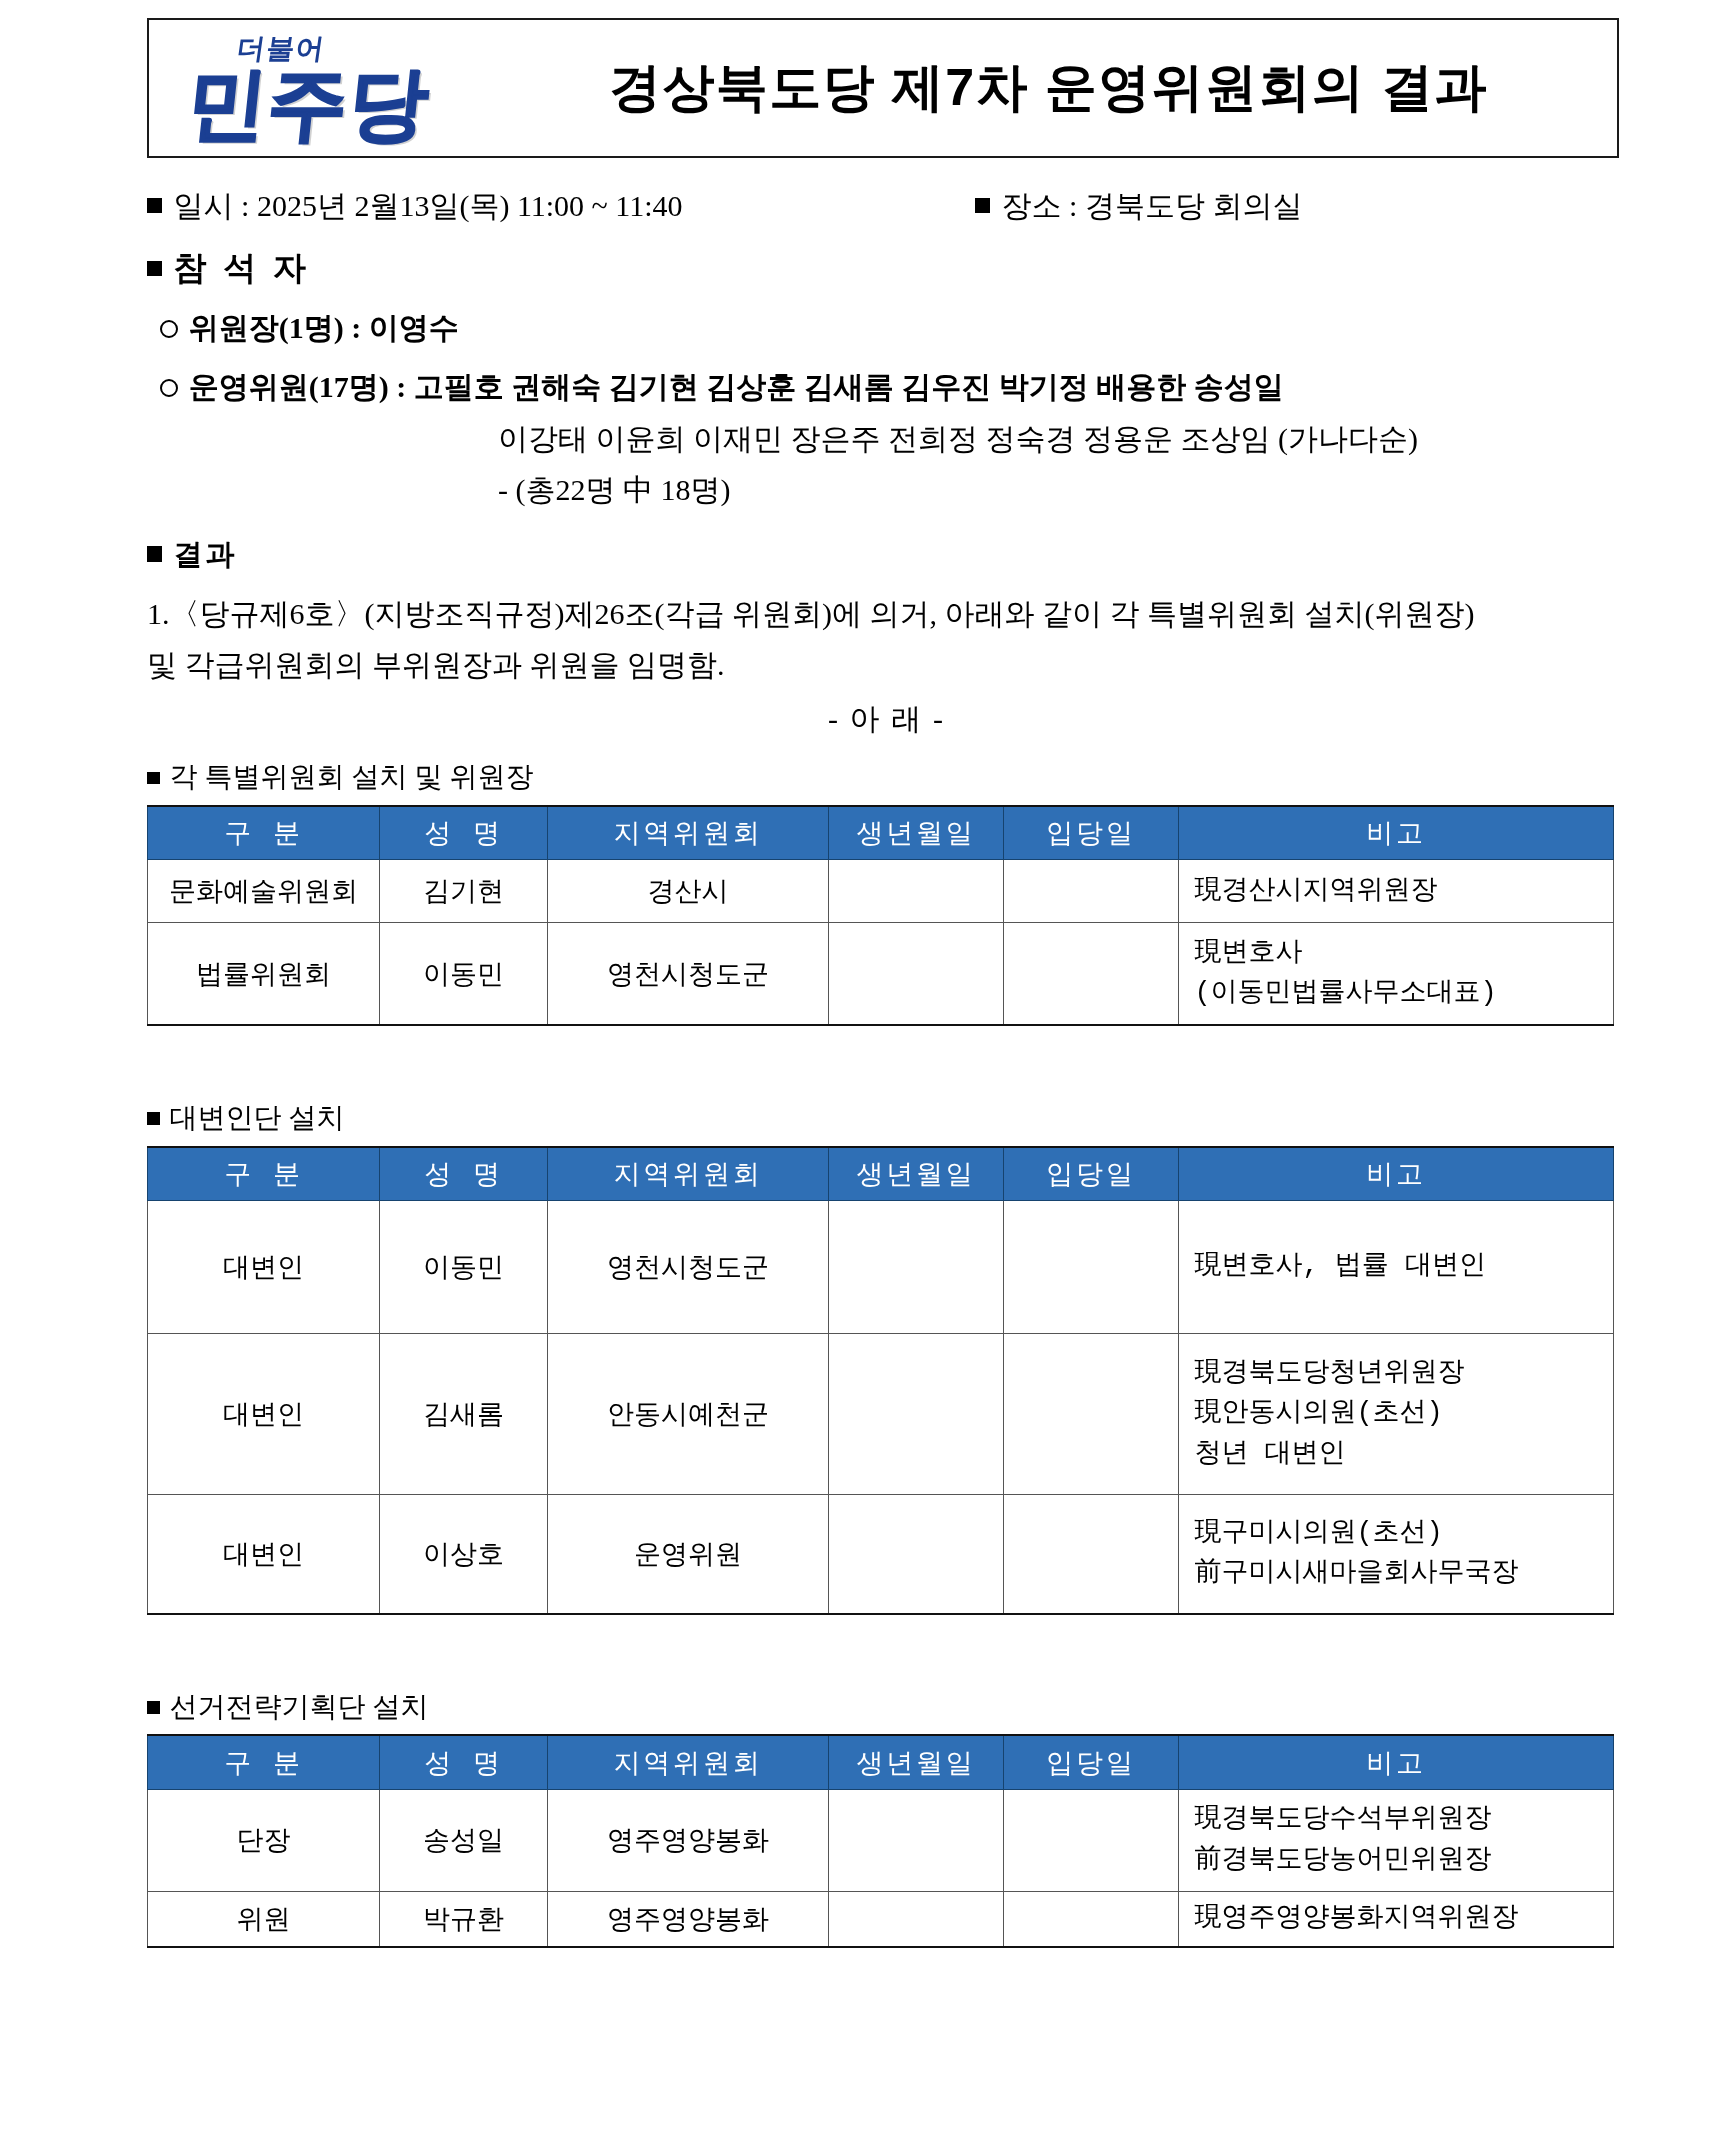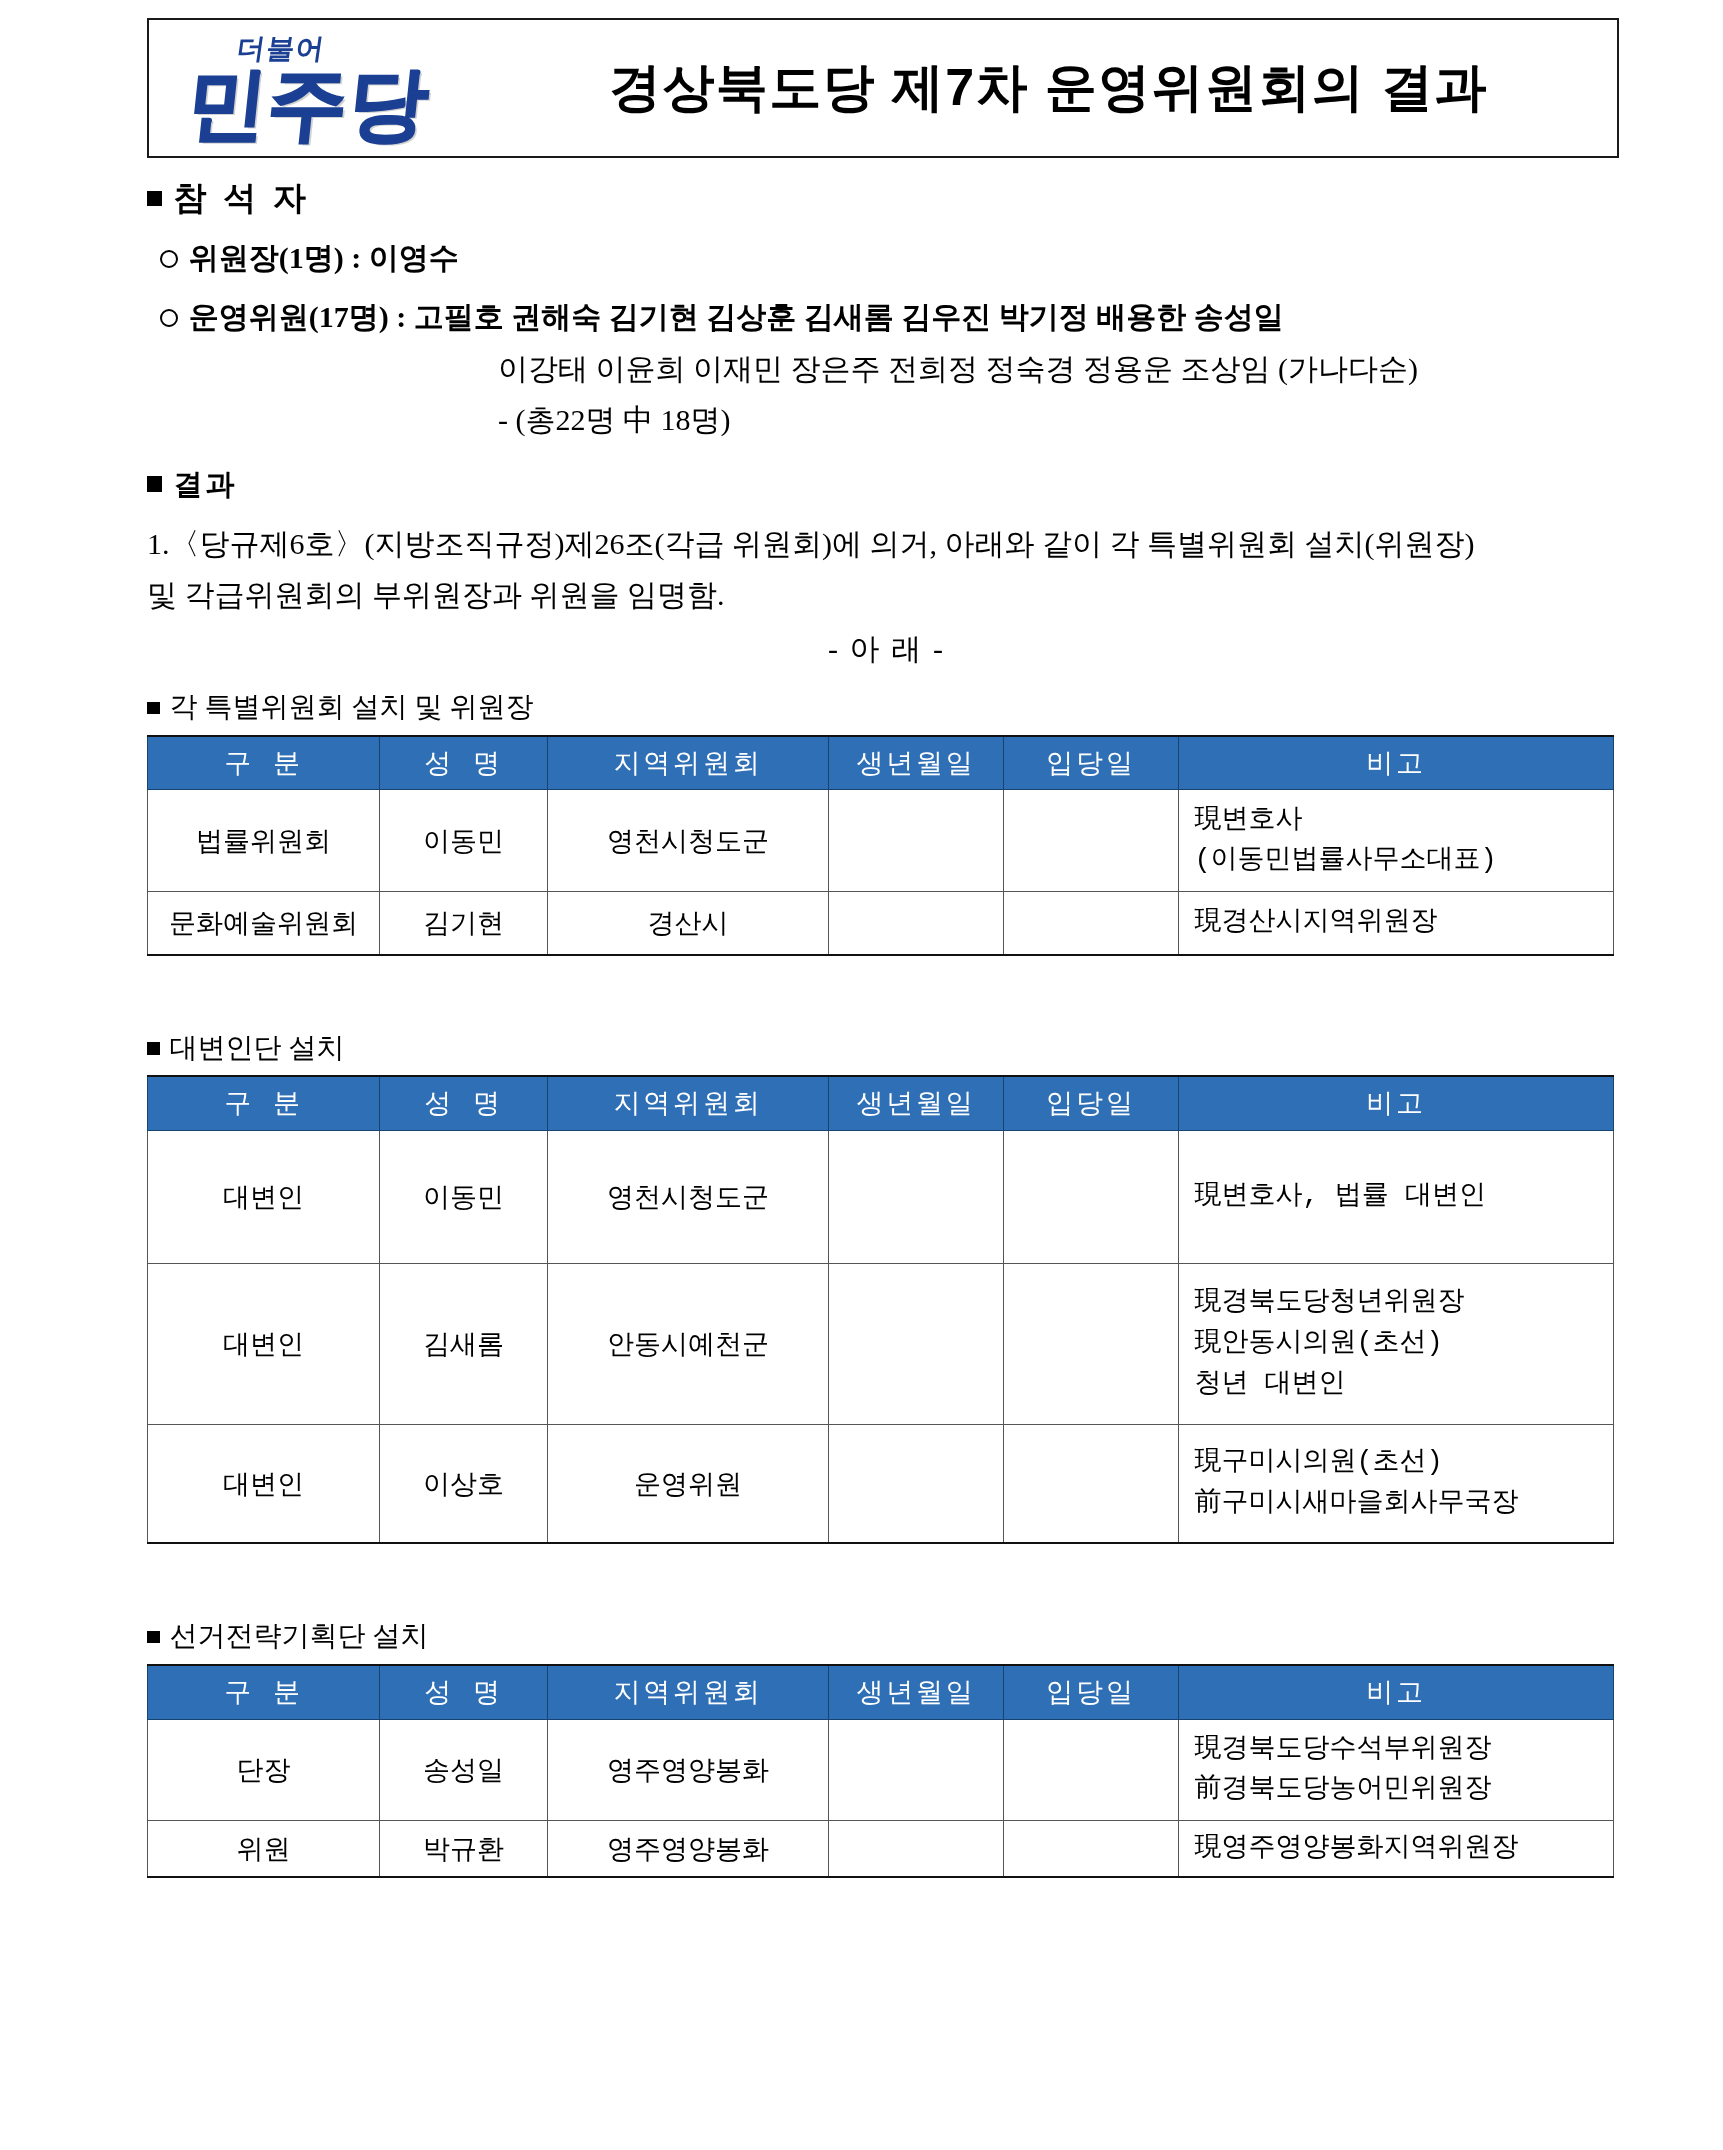--- a/index.html
+++ b/index.html
@@ -196,20 +196,28 @@
 <div class="page">
 
   <div class="banner">
     <div class="logo">
       <div class="logo-top">더불어</div>
       <div class="logo-main">민주당</div>
     </div>
     <div class="banner-title">경상북도당  제7차 운영위원회의 결과</div>
   </div>
 
+  <div class="meta-row">
+    <div class="meta-left">
+      <span class="sq"></span><span>일시 : 2025년 2월13일(목) 11:00 ~ 11:40</span>
+    </div>
+    <div>
+      <span class="sq"></span><span>장소 : 경북도당 회의실</span>
+    </div>
+  </div>
 
   <div class="section-head">
     <span class="sq"></span><span>참 석 자</span>
   </div>
 
   <div class="attendee-line">
     <span class="circ"></span><span>위원장(1명) : 이영수</span>
   </div>
 
   <div class="attendee-line">
@@ -243,38 +251,38 @@
       <tr>
         <th>구 분</th>
         <th>성 명</th>
         <th>지역위원회</th>
         <th>생년월일</th>
         <th>입당일</th>
         <th>비고</th>
       </tr>
     </thead>
     <tbody>
+      <tr style="height:63px;">
+        <td>문화예술위원회</td>
+        <td>김기현</td>
+        <td>경산시</td>
+        <td></td>
+        <td></td>
+        <td class="note">現경산시지역위원장</td>
+      </tr>
       <tr style="height:91px;">
         <td>법률위원회</td>
         <td>이동민</td>
         <td>영천시청도군</td>
         <td></td>
         <td></td>
         <td class="note note-multi">
           <div>現변호사</div>
           <div>(이동민법률사무소대표)</div>
         </td>
-      </tr>
-      <tr style="height:63px;">
-        <td>문화예술위원회</td>
-        <td>김기현</td>
-        <td>경산시</td>
-        <td></td>
-        <td></td>
-        <td class="note">現경산시지역위원장</td>
       </tr>
     </tbody>
   </table>
 
   <div class="spacer-70"></div>
 
   <div class="table-label">
     <span class="sq-small"></span><span>대변인단 설치</span>
   </div>
 

